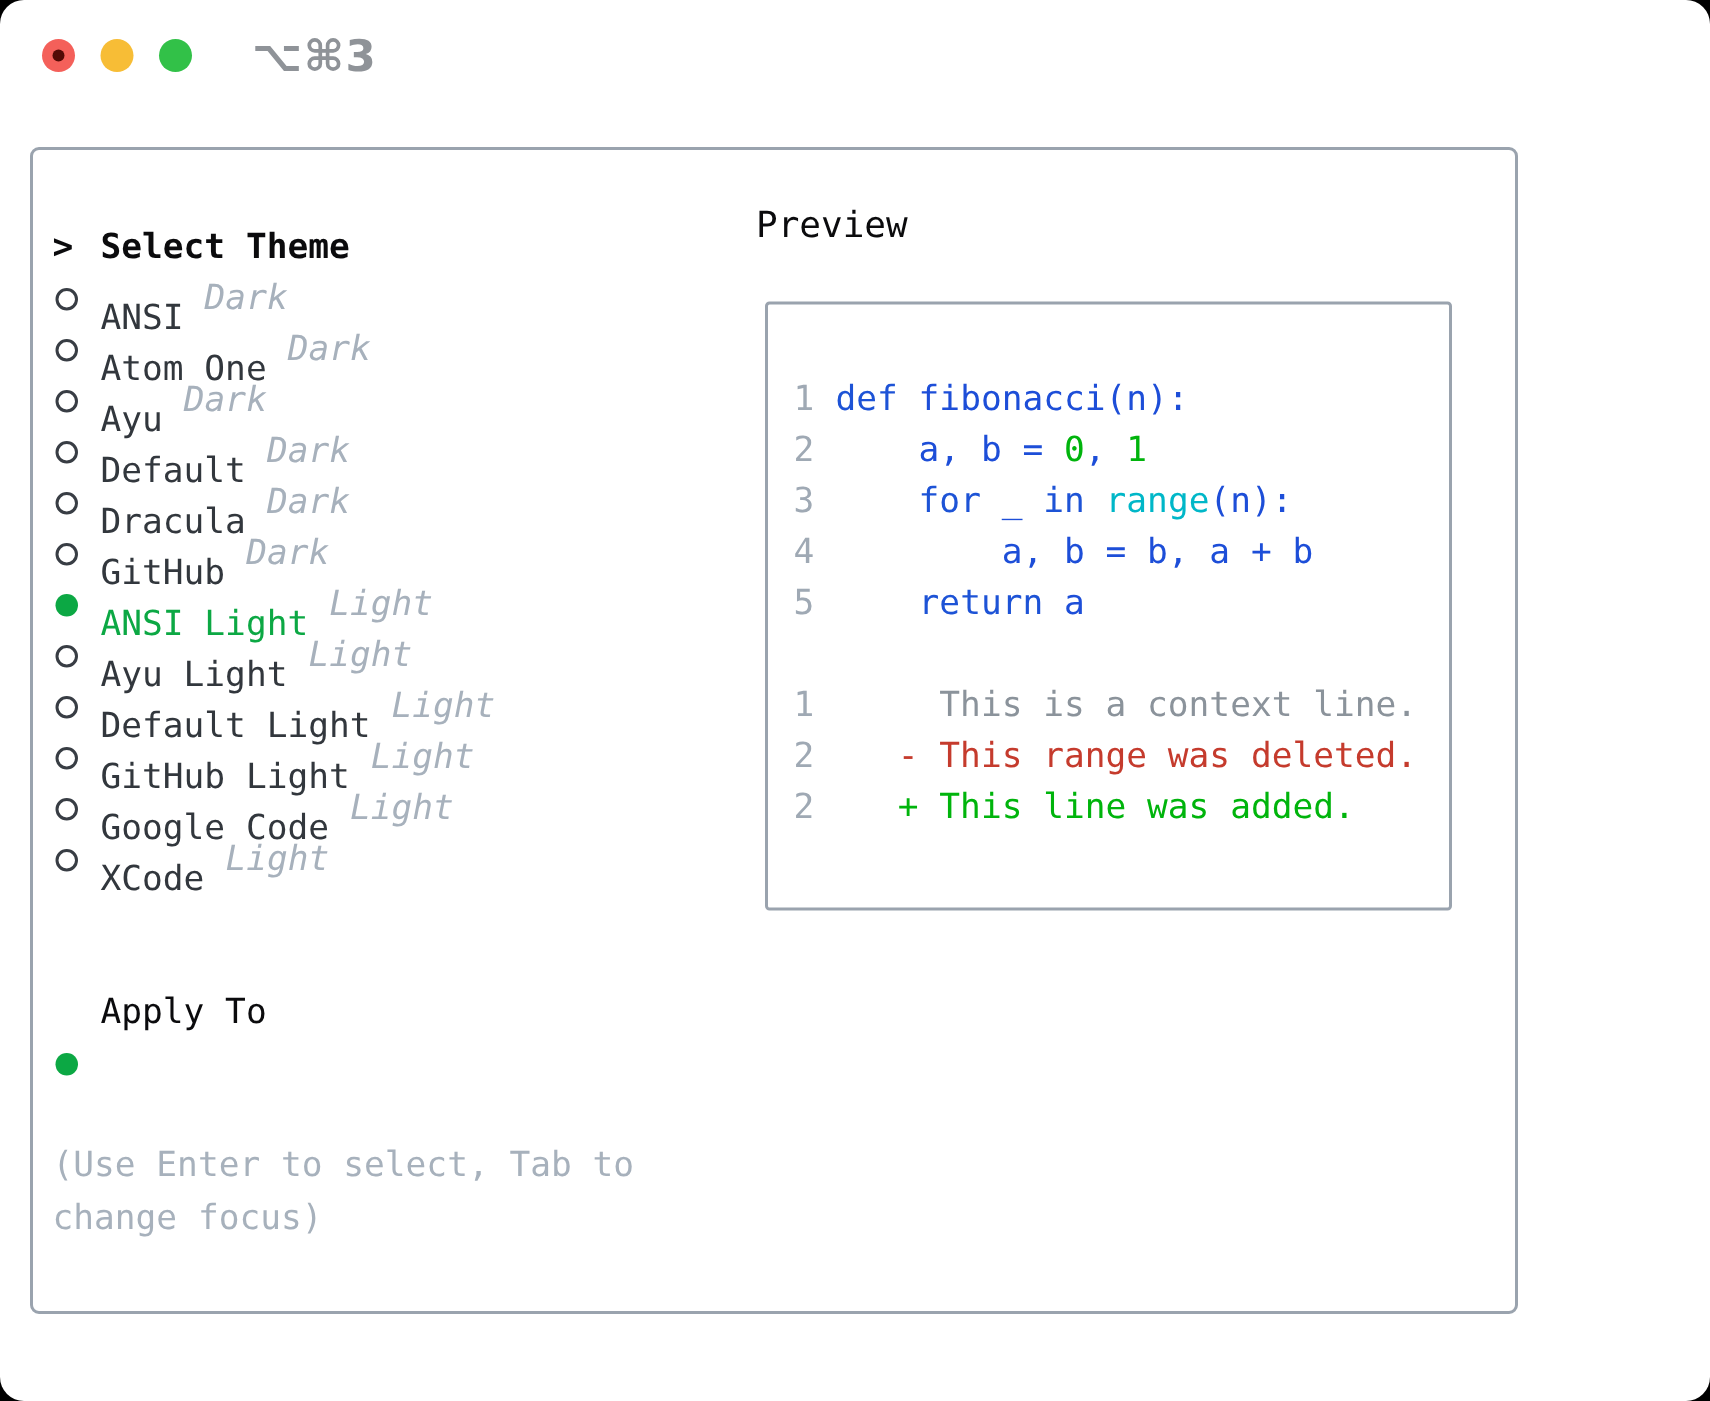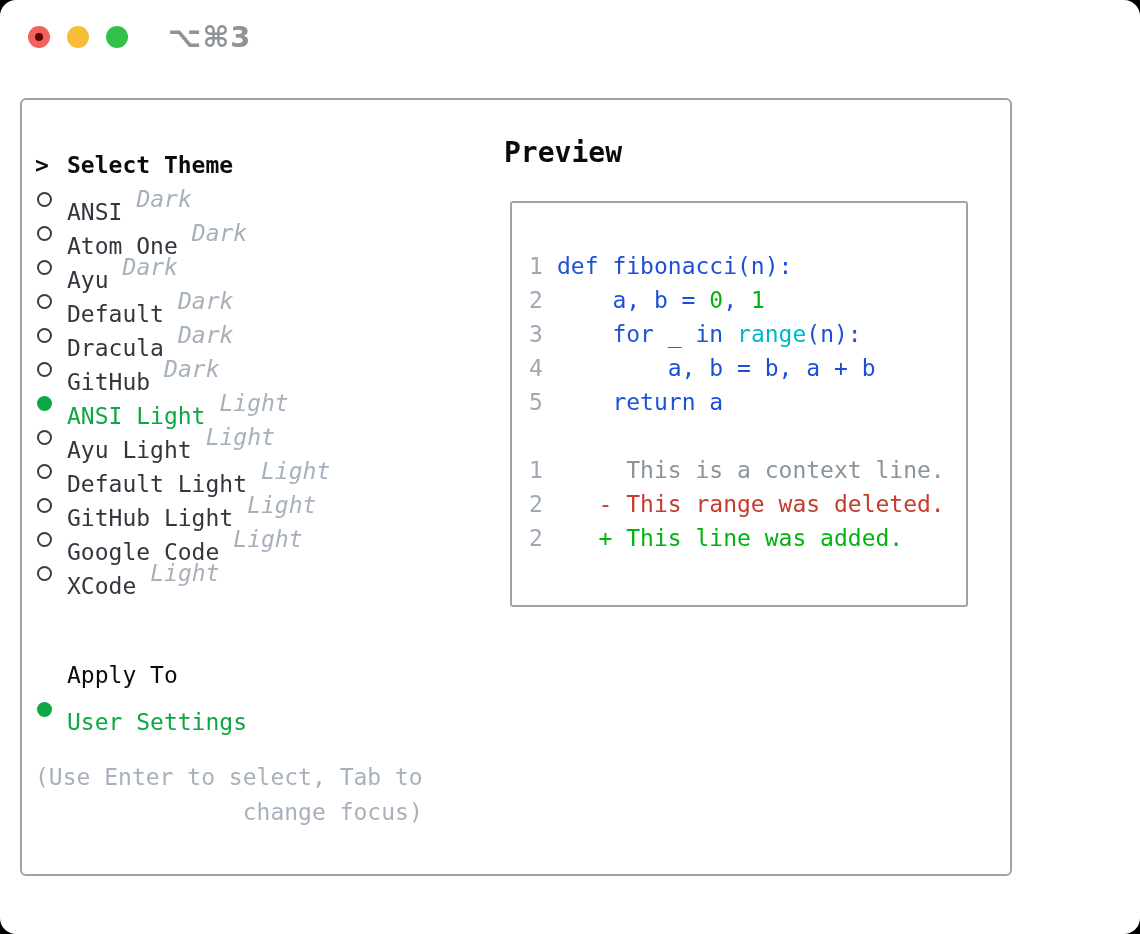--- a/index.html
+++ b/index.html
@@ -44,23 +44,23 @@
   .marker{width:32px;display:flex;align-items:center;flex:none;}
   .prefix{font-weight:700;color:var(--heading);}
   .circle{width:15px;height:15px;border-radius:50%;border:2px solid #383d44;box-sizing:border-box;margin-left:2px;}
   .circle.sel{border:none;background:var(--ui-green);}
   .hdr{font-weight:700;color:var(--heading);}
   .name{color:var(--fg);margin-top:25px;}
   .name.sel{color:var(--ui-green);}
   .tag{color:var(--gray-tag);margin-left:14px;font-style:italic;}
   .spacer{height:68px;}
   .apply-hdr{color:var(--heading);}
-  .help{color:var(--gray-tag);font-size:23px;line-height:34.5px;white-space:pre;margin-top:34px;text-align:right;}
+  .help{color:var(--gray-tag);font-size:23px;line-height:34.5px;white-space:pre;margin-top:34px;}
   
-  .preview-heading{position:absolute;left:482px;top:36px;font-size:28px;font-weight:700;color:var(--heading);}
+  .preview-heading{position:absolute;left:482px;top:36px;font-size:24px;font-weight:400;color:var(--heading);}
   .preview-box{
     position:absolute;left:488px;top:101px;width:458px;height:406px;
     border:2px solid var(--border);border-radius:3px;box-sizing:border-box;
     padding:46px 0 0 17px;overflow:hidden;
   }
   .pline{display:flex;height:34px;align-items:center;font-size:23px;white-space:pre;}
   .lnum{width:28px;flex:none;color:var(--gray-linenum);}
   .ltext{white-space:pre;}
   .c-fg{color:#1d4ed8;}
   .c-blue{color:var(--blue);}
@@ -102,21 +102,21 @@
             <div class="row"><span class="marker"><span class="circle"></span></span><span class="name">Default Light</span><span class="tag">Light</span></div>
             <div class="row"><span class="marker"><span class="circle"></span></span><span class="name">GitHub Light</span><span class="tag">Light</span></div>
             <div class="row"><span class="marker"><span class="circle"></span></span><span class="name">Google Code</span><span class="tag">Light</span></div>
             <div class="row"><span class="marker"><span class="circle"></span></span><span class="name">XCode</span><span class="tag">Light</span></div>
           </div>
         <div class="spacer"></div>
         <div class="row">
           <span class="marker"></span><span class="apply-hdr">Apply To</span>
         </div>
         <div id="apply-options">
-            <div class="row"><span class="marker"><span class="circle sel"></span></span><span class="name sel">User Settings</span></div>
+            <div class="row"><span class="marker"><span class="circle sel"></span></span></div>
           </div>
         <div id="help-text" class="help"><div>(Use Enter to select, Tab to</div><div>change focus)</div></div>
       </div>
 
       <div class="preview-heading">Preview</div>
       <div class="preview-box">
         <div id="preview-lines">
             <div class="pline"><span class="lnum">1</span><span class="ltext"><span class="c-blue">def</span><span class="c-fg"> fibonacci(n):</span></span></div>
             <div class="pline"><span class="lnum">2</span><span class="ltext"><span class="c-fg">    a, b = </span><span class="c-green">0</span><span class="c-fg">, </span><span class="c-green">1</span></span></div>
             <div class="pline"><span class="lnum">3</span><span class="ltext"><span class="c-fg">    </span><span class="c-blue">for</span><span class="c-fg"> _ </span><span class="c-blue">in</span><span class="c-fg"> </span><span class="c-cyan">range</span><span class="c-fg">(n):</span></span></div>

